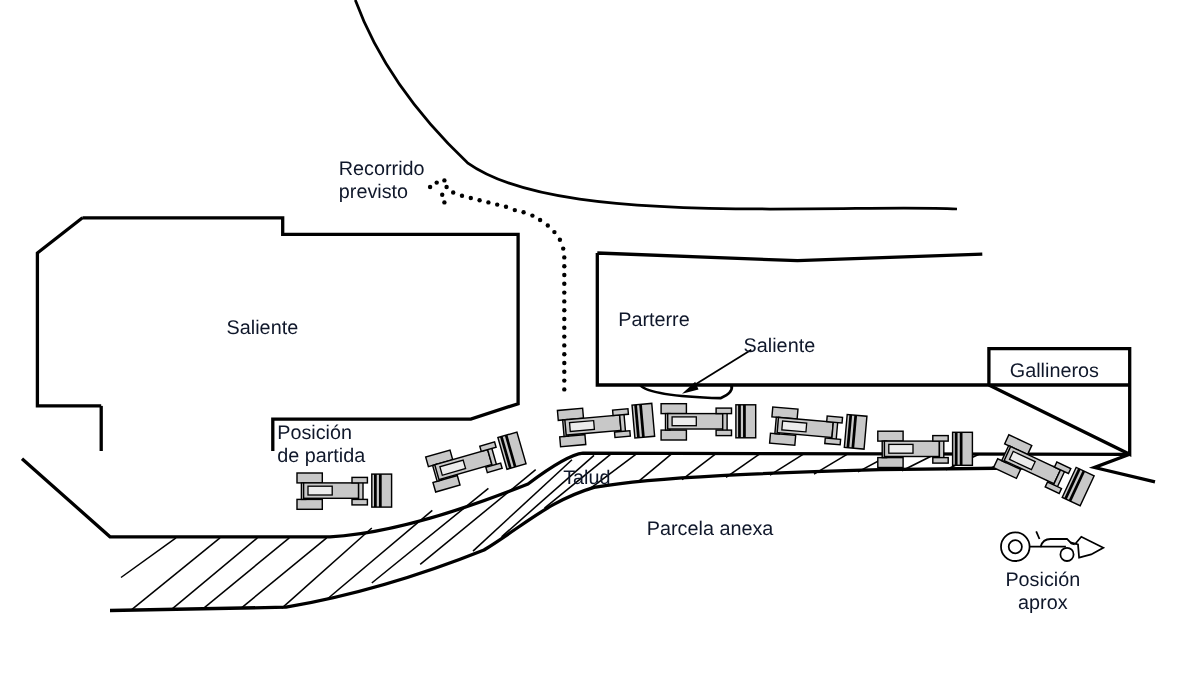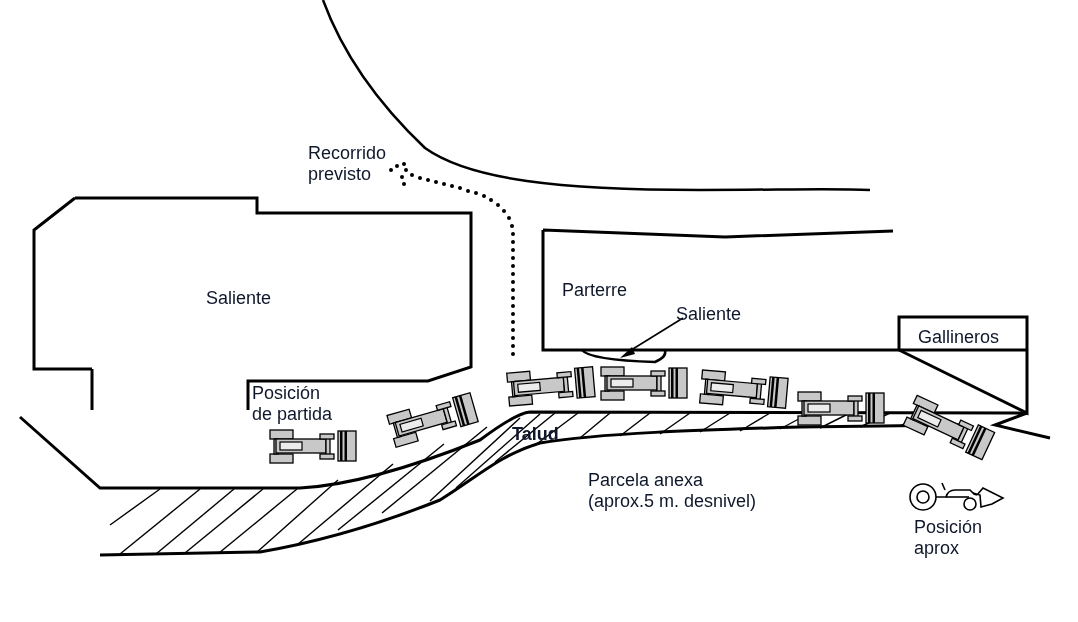--- a/index.html
+++ b/index.html
@@ -1,19 +1,19 @@
 <!DOCTYPE html>
 <html><head>
 <meta charset="utf-8">
 <style>
   html, body { margin: 0; padding: 0; background: #ffffff; }
   body { width: 1078px; height: 622px; overflow: hidden; position: relative; font-family: "Liberation Sans", "DejaVu Sans", sans-serif; }
   #diagram { position: absolute; left: 0; top: 0; width: 1078px; height: 622px; }
   .lbl { position: absolute; color: #0f172a; font-size: 18px; line-height: 21px; white-space: nowrap; }
-  .lbl.center { text-align: left; }
+  .lbl.center { text-align: center; }
   .ln { fill: none; stroke: #000; stroke-width: 3; stroke-linejoin: miter; }
   .thin { fill: none; stroke: #000; stroke-width: 1.6; }
   .dot { fill: #000; }
   .tr-body { fill: #c8c8c8; stroke: #000; stroke-width: 1.3; }
   .tr-light { fill: #ececec; stroke: #000; stroke-width: 1.2; }
   .tr-dark { fill: #000; }
 </style>
 </head>
 <body>
 
@@ -162,21 +162,20 @@
   <div>previsto</div>
 </div>
 <div class="lbl" style="left:206px; top:288px;">Saliente</div>
 <div class="lbl" style="left:562px; top:280px;">Parterre</div>
 <div class="lbl" style="left:676px; top:304px;">Saliente</div>
 <div class="lbl" style="left:918px; top:327px;">Gallineros</div>
 <div class="lbl" style="left:252px; top:383px;">
   <div>Posición</div>
   <div>de partida</div>
 </div>
-<div class="lbl" style="left:512px; top:424px;font-weight:bold;">Talud</div>
+<div class="lbl" style="left:512px; top:424px;">Talud</div>
 <div class="lbl center" style="left:588px; top:470px;">
   <div>Parcela anexa</div>
-  <div>(aprox.5 m. desnivel)</div>
 </div>
 <div class="lbl center" style="left:914px; top:517px;">
   <div>Posición</div>
   <div>aprox</div>
 </div>
 
 </body></html>

